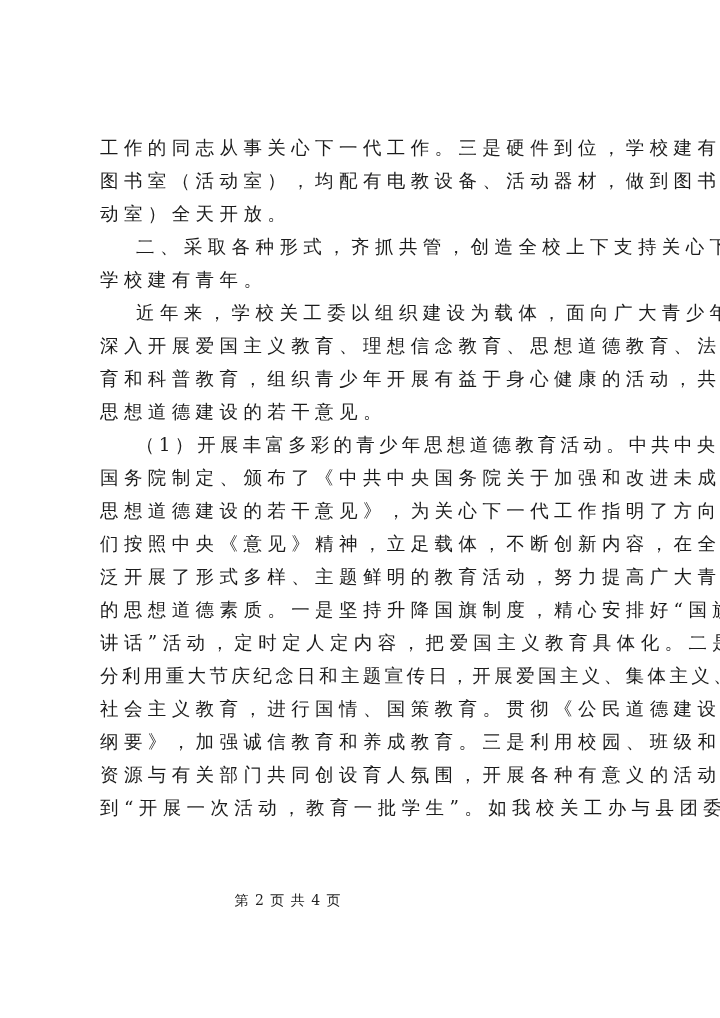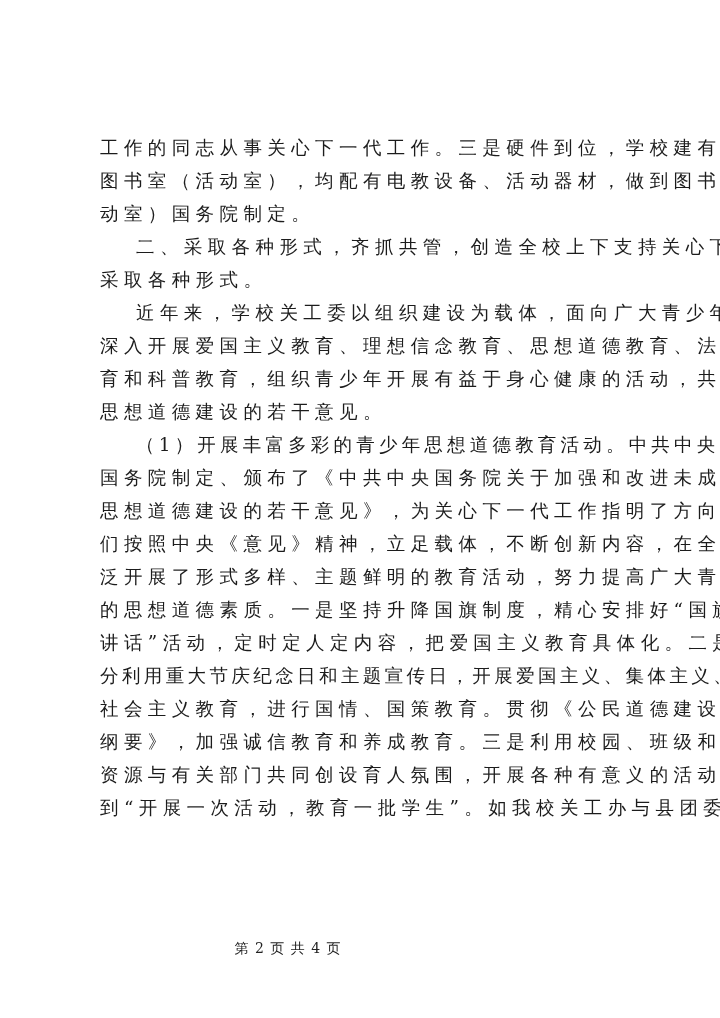--- a/index.html
+++ b/index.html
@@ -42,37 +42,37 @@
   .line.tight {
     letter-spacing: 4.2px;
   }
   .line.tighter {
     letter-spacing: 3.4px;
   }
   .footer {
     position: absolute;
     left: 0;
     width: 576px;
-    top: 940px;
+    top: 892px;
     text-align: center;
     font-size: 14px;
     letter-spacing: 1px;
     color: #222;
   }
 </style>
 </head>
 <body>
 
 <div class="page">
   <div class="body-text">
     <div class="line">工作的同志从事关心下一代工作。三是硬件到位，学校建有青年</div>
     <div class="line">图书室（活动室），均配有电教设备、活动器材，做到图书室（活</div>
-    <div class="line">动室）国务院制定。</div>
+    <div class="line">动室）全天开放。</div>
     <div class="line indent">二、采取各种形式，齐抓共管，创造全校上下支持关心下一</div>
-    <div class="line">采取各种形式。</div>
+    <div class="line">学校建有青年。</div>
     <div class="line indent">近年来，学校关工委以组织建设为载体，面向广大青少年，</div>
     <div class="line">深入开展爱国主义教育、理想信念教育、思想道德教育、法制教</div>
     <div class="line">育和科普教育，组织青少年开展有益于身心健康的活动，共同关</div>
     <div class="line">思想道德建设的若干意见。</div>
     <div class="line indent tight">（1）开展丰富多彩的青少年思想道德教育活动。中共中央、</div>
     <div class="line">国务院制定、颁布了《中共中央国务院关于加强和改进未成年人</div>
     <div class="line">思想道德建设的若干意见》，为关心下一代工作指明了方向，我</div>
     <div class="line">们按照中央《意见》精神，立足载体，不断创新内容，在全校广</div>
     <div class="line">泛开展了形式多样、主题鲜明的教育活动，努力提高广大青少年</div>
     <div class="line">的思想道德素质。一是坚持升降国旗制度，精心安排好“国旗下</div>

